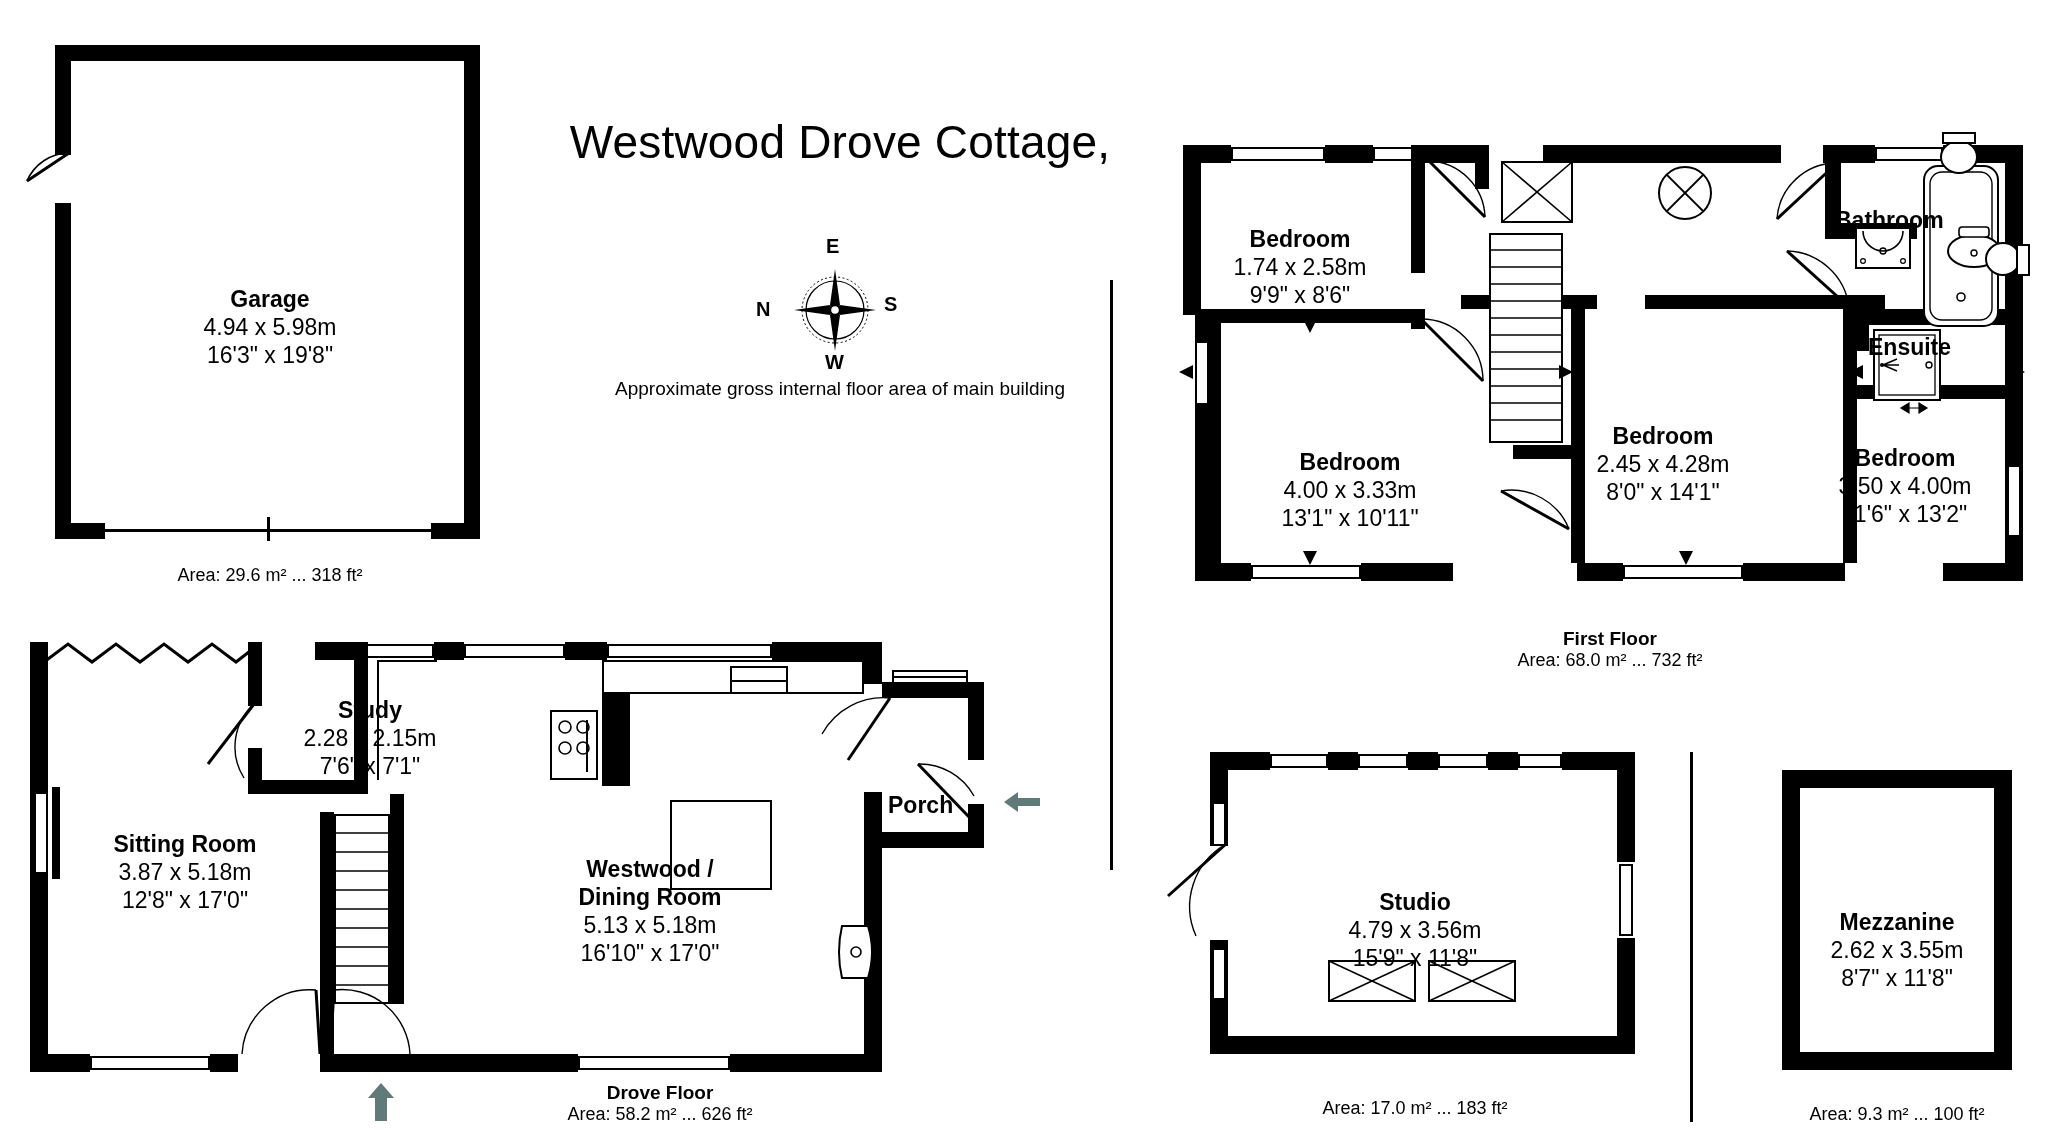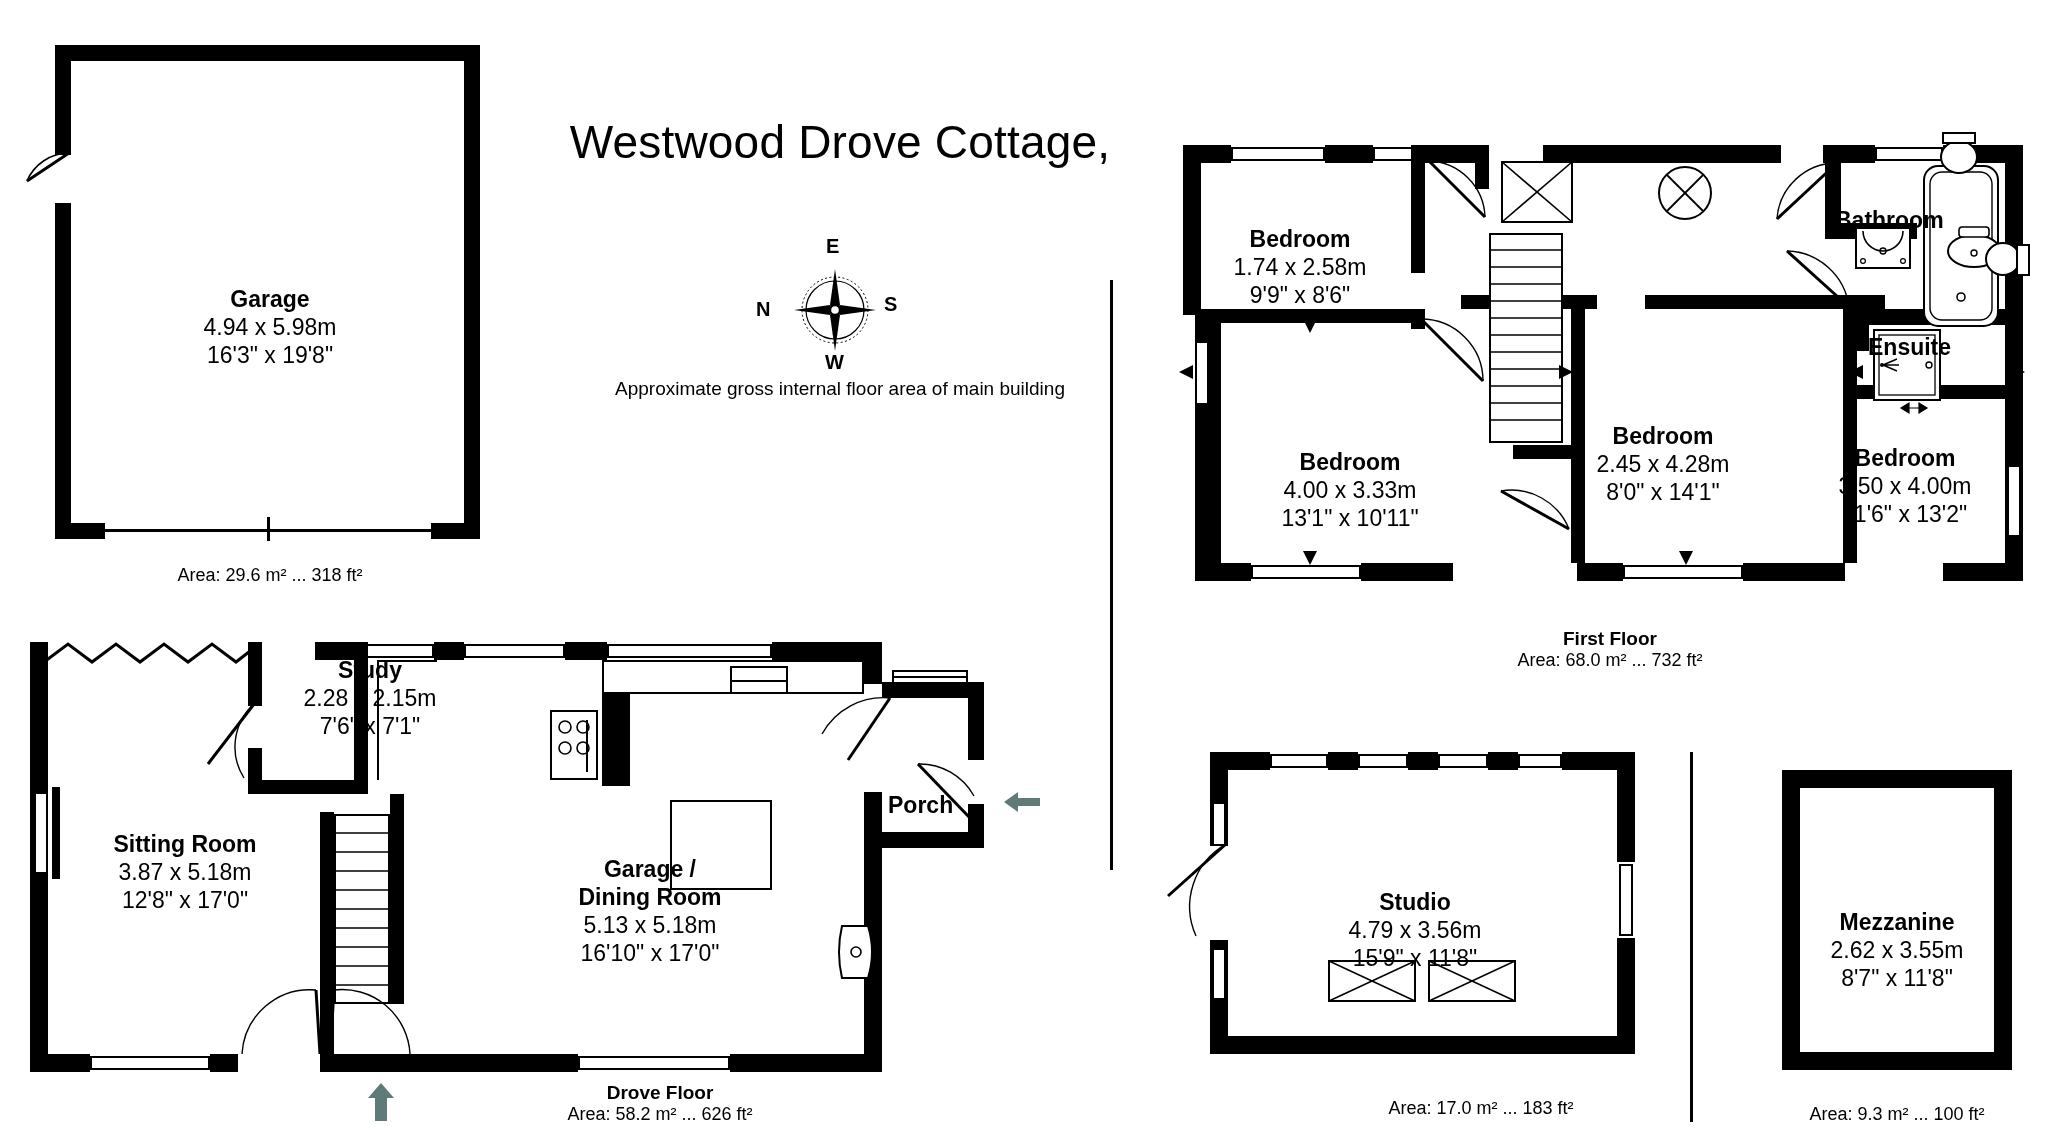--- a/index.html
+++ b/index.html
@@ -189,34 +189,34 @@
 </div>
 
 <svg class="abs" style="left:1002px;top:788px;" width="40" height="28">
   <path d="M2 14 L16 4 L16 10 L38 10 L38 18 L16 18 L16 24 Z" fill="#5f7a78"></path>
 </svg>
 
 <svg class="abs" style="left:366px;top:1081px;" width="30" height="42">
   <path d="M15 2 L28 17 L21 17 L21 40 L9 40 L9 17 L2 17 Z" fill="#5f7a78"></path>
 </svg>
 
-<div class="abs lbl" style="left:250px;top:656px;width:240px;">
+<div class="abs lbl" style="left:250px;top:696px;width:240px;">
   <div class="room-name">Study</div>
   <div class="room-dim">2.28 x 2.15m</div>
   <div class="room-dim">7'6" x 7'1"</div>
 </div>
 
 <div class="abs lbl" style="left:40px;top:830px;width:290px;">
   <div class="room-name">Sitting Room</div>
   <div class="room-dim">3.87 x 5.18m</div>
   <div class="room-dim">12'8" x 17'0"</div>
 </div>
 
 <div class="abs lbl" style="left:500px;top:855px;width:300px;">
-  <div class="room-name">Garage /</div>
+  <div class="room-name">Westwood /</div>
   <div class="room-name">Dining Room</div>
   <div class="room-dim">5.13 x 5.18m</div>
   <div class="room-dim">16'10" x 17'0"</div>
 </div>
 
 <div class="abs room-name" style="left:888px;top:792px;">Porch</div>
 
 <div class="abs floor-name" style="left:510px;top:1082px;width:300px;">Drove Floor</div>
 <div class="abs area-cap" style="left:510px;top:1104px;width:300px;">Area: 58.2 m² ... 626 ft²</div>
 
@@ -443,21 +443,21 @@
     <line x1="1" y1="1" x2="87" y2="41" stroke="#000" stroke-width="1.5"></line>
     <line x1="87" y1="1" x2="1" y2="41" stroke="#000" stroke-width="1.5"></line>
   </svg>
 </div>
 
 <div class="abs lbl" style="left:1290px;top:888px;width:250px;">
   <div class="room-name">Studio</div>
   <div class="room-dim">4.79 x 3.56m</div>
   <div class="room-dim">15'9" x 11'8"</div>
 </div>
-<div class="abs area-cap" style="left:1356px;top:1098px;width:250px;">Area: 17.0 m² ... 183 ft²</div>
+<div class="abs area-cap" style="left:1290px;top:1098px;width:250px;">Area: 17.0 m² ... 183 ft²</div>
 
 <div class="abs" style="left:1782px;top:770px;width:230px;height:300px;">
   <div class="wall" style="left:0;top:0;width:230px;height:18px;"></div>
   <div class="wall" style="left:0;top:0;width:18px;height:300px;"></div>
   <div class="wall" style="left:212px;top:0;width:18px;height:300px;"></div>
   <div class="wall" style="left:0;top:282px;width:230px;height:18px;"></div>
 </div>
 
 <div class="abs lbl" style="left:1772px;top:908px;width:250px;">
   <div class="room-name">Mezzanine</div>

